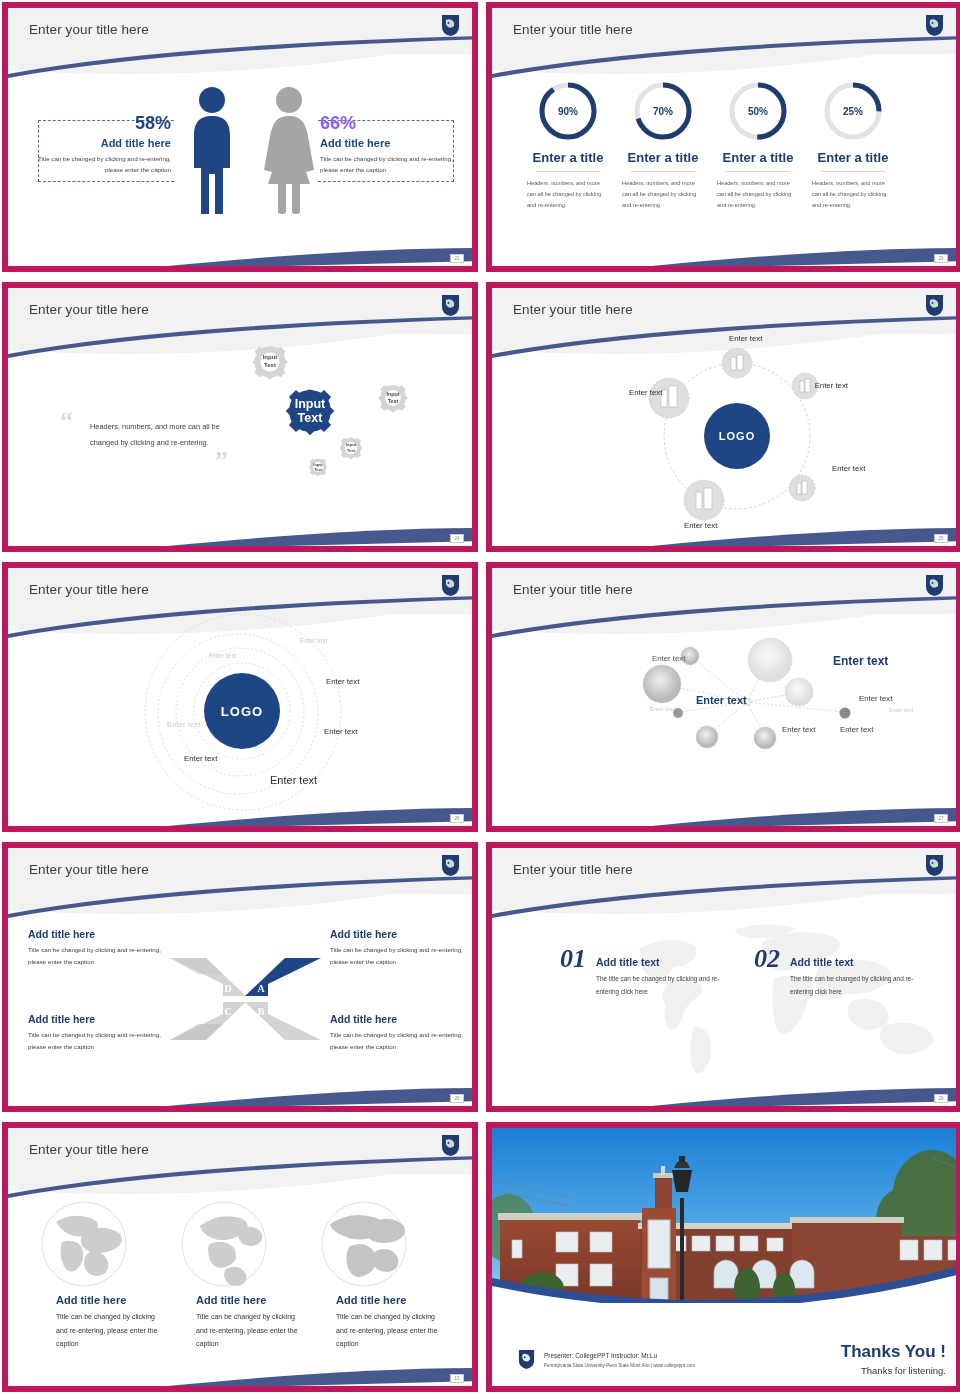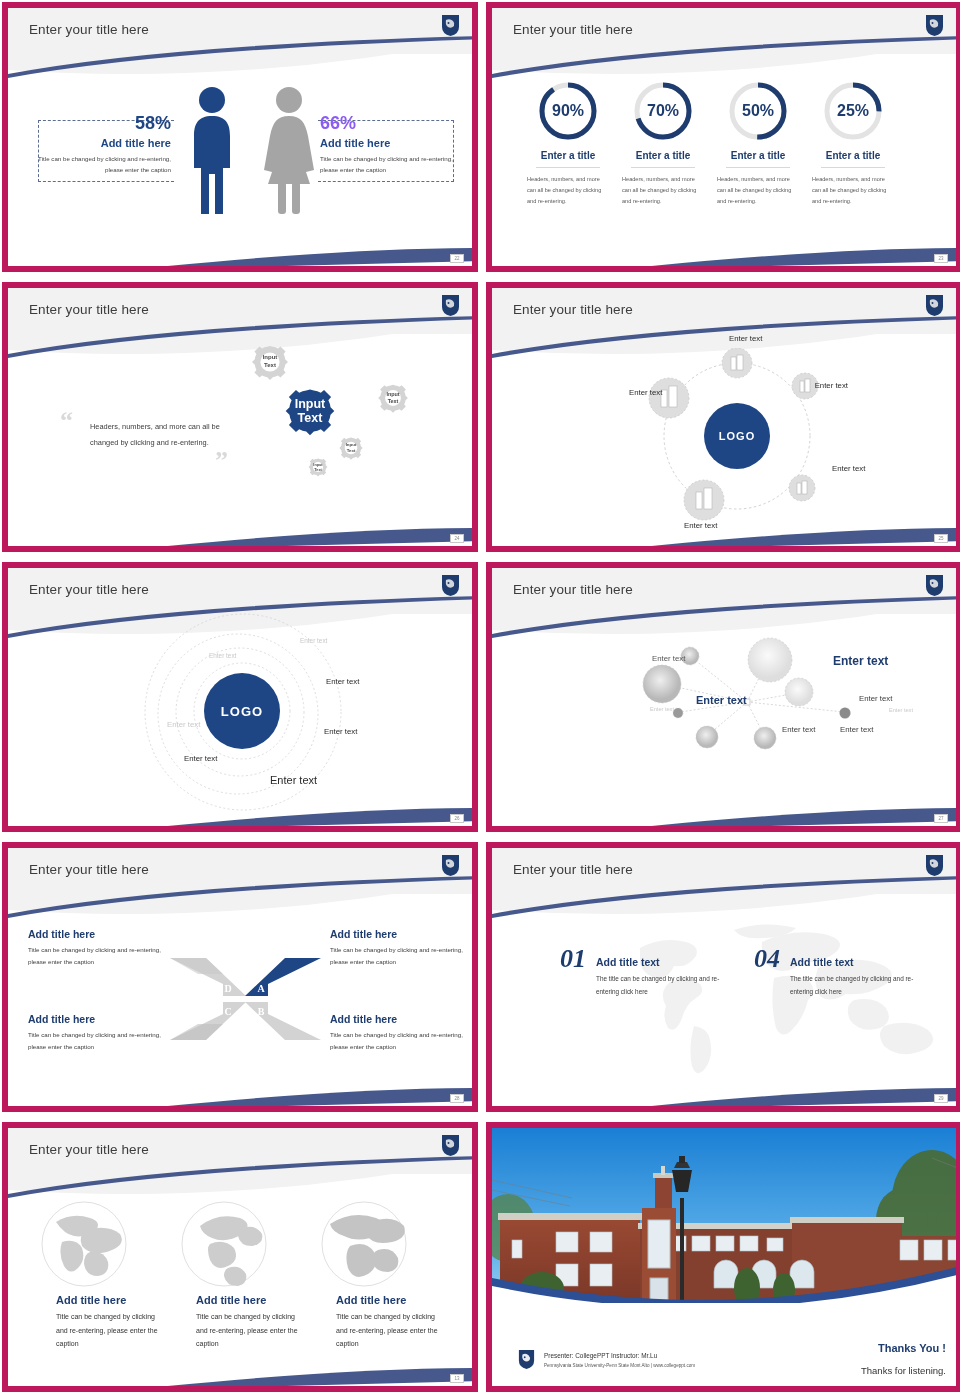--- a/index.html
+++ b/index.html
@@ -59,23 +59,23 @@
   .s1-left { position:absolute; left:18px; top:105px; width:145px; text-align:right; }
   .s1-right { position:absolute; left:312px; top:105px; width:145px; text-align:left; }
   .s1-bracket { position:absolute; border:1px dashed #5d6d91; }
 
   
   .donut-col { position:absolute; top:72px; width:94px; text-align:center; }
   .donut-wrap { position:relative; width:62px; height:62px; margin:0 auto; }
   .donut-val {
     position:absolute; left:0; top:0; width:62px; height:62px;
     display:flex; align-items:center; justify-content:center;
-    font-size:16px; font-weight:bold; color:#1e3c6e;
-  }
-  .donut-title { font-size:10px; font-weight:bold; color:#1e3c6e; margin-top:8px; }
+    font-size:10px; font-weight:bold; color:#1e3c6e;
+  }
+  .donut-title { font-size:13px; font-weight:bold; color:#1e3c6e; margin-top:8px; }
   .donut-rule { width:64px; height:1px; background:#d8d8d8; margin:6px auto 0; }
   .donut-body { font-size:5.6px; color:#5a5a5a; line-height:2.0; margin-top:6px; padding:0 6px; text-align:left; }
 
   
   .quote-mark { position:absolute; font-size:26px; color:#d9d9d9; font-family:"Liberation Serif", serif; font-weight:bold;}
   .s3-text { position:absolute; left:82px; top:131px; width:140px; font-size:7.4px; color:#3c3c3c; line-height:2.1; }
   .gear-label { fill:#4a4a4a; font-family:"Liberation Sans", sans-serif; text-anchor:middle; }
 
   
   .etext { position:absolute; font-size:7.8px; color:#2a2a2a; white-space:nowrap;margin-left:20px; }
@@ -92,21 +92,21 @@
   .s8-h { font-size:10.5px; font-weight:bold; color:#1e3c6e; }
   .s8-p { font-size:6.4px; color:#3c3c3c; line-height:2.0; margin-top:5px; }
 
   
   .g-col { position:absolute; top:72px; width:140px; }
   .g-h { font-size:11px; font-weight:bold; color:#1e3c6e; margin-top:6px; }
   .g-p { font-size:7px; color:#333; line-height:1.95; margin-top:4px; }
 
   
   .photo { position:absolute; left:0; top:0; width:476px; height:175px; overflow:hidden; }
-  .thanks-h { position:absolute; right:22px; top:214px; font-size:11px; font-weight:bold; color:#1e3c6e; }
+  .thanks-h { position:absolute; right:22px; top:214px; font-size:17px; font-weight:bold; color:#1e3c6e; }
   .thanks-p { position:absolute; right:22px; top:237px; font-size:9.5px; color:#333; }
   .pres-line1 { position:absolute; left:52px; top:224px; font-size:6.4px; color:#333; }
   .pres-line2 { position:absolute; left:52px; top:235px; font-size:4.6px; color:#555; }
 </style>
 </head>
 <body>
 
 <div class="grid">
 
   <div class="slide">
@@ -500,21 +500,21 @@
     </svg>
     <div class="content">
       <div style="position:absolute;left:68px;top:96px;">
         <span class="num">01</span>
       </div>
       <div style="position:absolute;left:104px;top:108px;width:140px;">
         <div class="s8-h">Add title text</div>
         <div class="s8-p">The title can be changed by clicking and re-entering click here</div>
       </div>
       <div style="position:absolute;left:262px;top:96px;">
-        <span class="num">04</span>
+        <span class="num">02</span>
       </div>
       <div style="position:absolute;left:298px;top:108px;width:140px;">
         <div class="s8-h">Add title text</div>
         <div class="s8-p">The title can be changed by clicking and re-entering click here</div>
       </div>
     </div>
     <div class="pagebadge">29</div>
   </div>
 
   <div class="slide">

